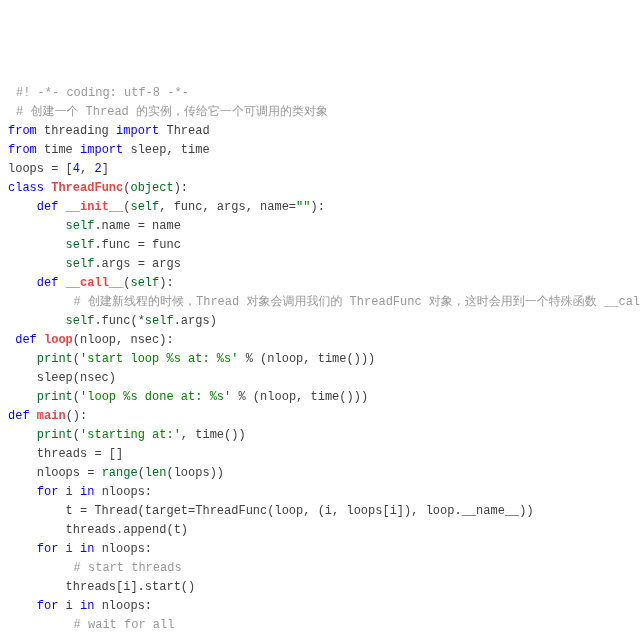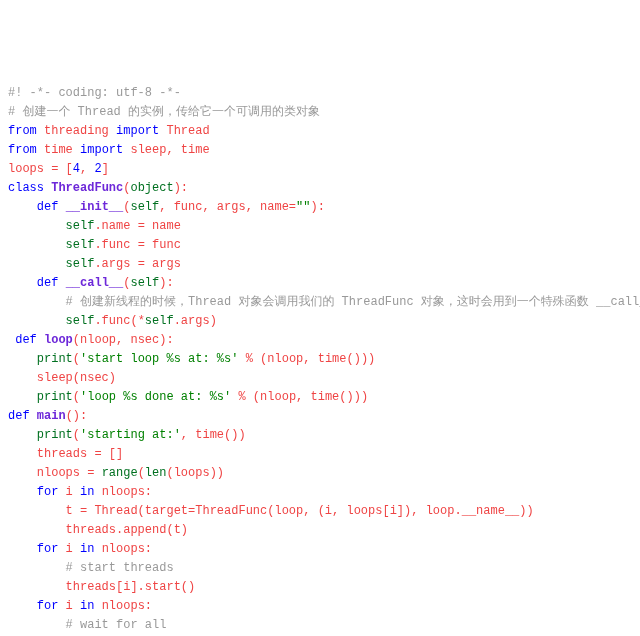--- a/index.html
+++ b/index.html
@@ -5,26 +5,26 @@
   body {
     margin: 0;
     padding: 8px;
     background: #ffffff;
     font-family: Consolas, "Courier New", monospace;
     font-size: 12px;
     line-height: 19px;
     white-space: pre;
     color: #333;
   }
-  .c  { color: #999999; }   
+  .c  { color: #999999; margin-left: 8px; }   
   .k  { color: #0000ff; font-weight: normal; } 
   .s  { color: #008000; }   
-  .n  { color: #ef4444; }   
+  .n  { color: #404040; }   
   .num{ color: #0000ff; }   
-  .fn { color: #6d28d9; font-weight: bold; } 
+  .fn { color: #ef4444; font-weight: bold; } 
   .bi { color: #007020; }   
   .line { display: block; }
 </style>
 </head>
 <body>
 
 
 
 <div><span class="line"><span class="c">#! -*- coding: utf-8 -*-</span></span><span class="line"><span class="c"># 创建一个 Thread 的实例，传给它一个可调用的类对象</span></span><span class="line"><span class="k">from</span><span class="n"> threading </span><span class="k">import</span><span class="n"> Thread</span></span><span class="line"><span class="k">from</span><span class="n"> time </span><span class="k">import</span><span class="n"> sleep, time</span></span><span class="line"><span class="n">loops = [</span><span class="num">4</span><span class="n">, </span><span class="num">2</span><span class="n">]</span></span><span class="line"><span class="k">class</span><span> </span><span class="fn">ThreadFunc</span><span class="n">(</span><span class="bi">object</span><span class="n">):</span></span><span class="line"><span>    </span><span class="k">def</span><span> </span><span class="fn">__init__</span><span class="n">(</span><span class="bi">self</span><span class="n">, func, args, name=</span><span class="s">""</span><span class="n">):</span></span><span class="line"><span>        </span><span class="bi">self</span><span class="n">.name = name</span></span><span class="line"><span>        </span><span class="bi">self</span><span class="n">.func = func</span></span><span class="line"><span>        </span><span class="bi">self</span><span class="n">.args = args</span></span><span class="line"><span>    </span><span class="k">def</span><span> </span><span class="fn">__call__</span><span class="n">(</span><span class="bi">self</span><span class="n">):</span></span><span class="line"><span>        </span><span class="c"># 创建新线程的时候，Thread 对象会调用我们的 ThreadFunc 对象，这时会用到一个特殊函数 __call__()。</span></span><span class="line"><span>        </span><span class="bi">self</span><span class="n">.func(*</span><span class="bi">self</span><span class="n">.args)</span></span><span class="line"><span> </span><span class="k">def</span><span> </span><span class="fn">loop</span><span class="n">(nloop, nsec):</span></span><span class="line"><span>    </span><span class="bi">print</span><span class="n">(</span><span class="s">'start loop %s at: %s'</span><span class="n"> % (nloop, time()))</span></span><span class="line"><span class="n">    sleep(nsec)</span></span><span class="line"><span>    </span><span class="bi">print</span><span class="n">(</span><span class="s">'loop %s done at: %s'</span><span class="n"> % (nloop, time()))</span></span><span class="line"><span class="k">def</span><span> </span><span class="fn">main</span><span class="n">():</span></span><span class="line"><span>    </span><span class="bi">print</span><span class="n">(</span><span class="s">'starting at:'</span><span class="n">, time())</span></span><span class="line"><span class="n">    threads = []</span></span><span class="line"><span class="n">    nloops = </span><span class="bi">range</span><span class="n">(</span><span class="bi">len</span><span class="n">(loops))</span></span><span class="line"><span>    </span><span class="k">for</span><span class="n"> i </span><span class="k">in</span><span class="n"> nloops:</span></span><span class="line"><span class="n">        t = Thread(target=ThreadFunc(loop, (i, loops[i]), loop.__name__))</span></span><span class="line"><span class="n">        threads.append(t)</span></span><span class="line"><span>    </span><span class="k">for</span><span class="n"> i </span><span class="k">in</span><span class="n"> nloops:</span></span><span class="line"><span>        </span><span class="c"># start threads</span></span><span class="line"><span class="n">        threads[i].start()</span></span><span class="line"><span>    </span><span class="k">for</span><span class="n"> i </span><span class="k">in</span><span class="n"> nloops:</span></span><span class="line"><span>        </span><span class="c"># wait for all</span></span><span class="line"></span></div>
 

